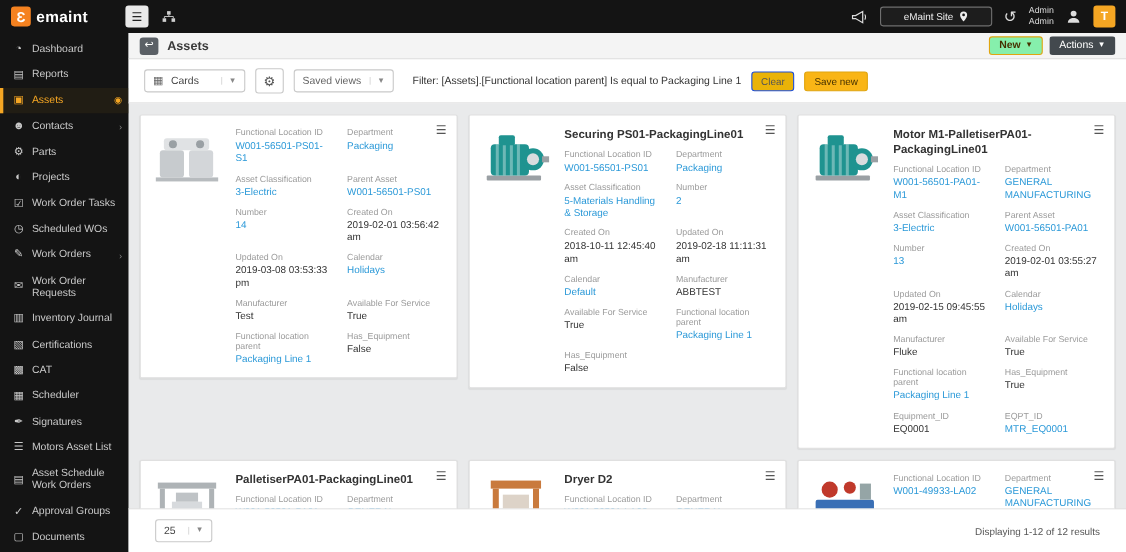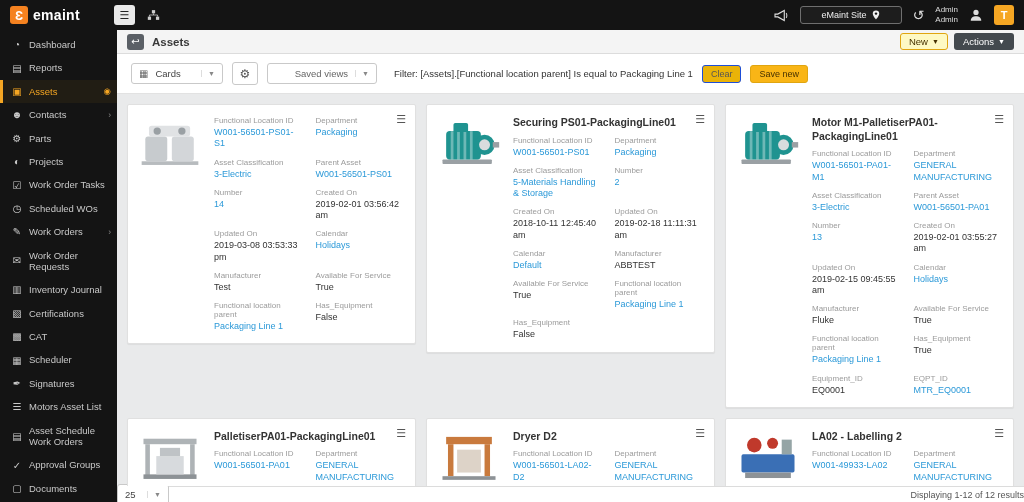--- a/index.html
+++ b/index.html
@@ -40,31 +40,31 @@
   
   .page-header{height:24px;background:#f4f4f4;border-bottom:1px solid #dcdcdc;display:flex;align-items:center;
     padding:0 10px;gap:8px;flex:none}
   .back-btn{width:17px;height:16px;background:#5b6066;color:#fff;border-radius:3px;font-size:10px;
     display:flex;align-items:center;justify-content:center;cursor:pointer}
   .page-title{font-size:11.5px;color:#3a3a3a;font-weight:bold}
   .hdr-actions{margin-left:auto;display:flex;gap:6px}
   .btn{font-size:9.5px;border-radius:3px;padding:2px 8px;border:1px solid transparent;display:flex;
     align-items:center;gap:4px;cursor:pointer}
   .btn .caret{font-size:7px}
-  .btn-new{background:#fef9c3;border-color:#e0a510;color:#463100;font-weight:normal}
+  .btn-new{background:#86efac;border-color:#e0a510;color:#463100;font-weight:bold}
   .btn-actions{background:#43494e;color:#fff}
 
   
   .toolbar{background:#fff;border-bottom:1px solid #e2e2e2;display:flex;align-items:center;gap:9px;
     padding:0 14px;height:40px;flex:none}
   .select{background:#fff;border:1px solid #c9c9c9;border-radius:3px;font-size:9.5px;color:#444;
     display:flex;align-items:center;gap:7px;padding:4px 7px;cursor:pointer}
   .select .sel-icon{color:#666;font-size:10px}
   .select .caret{color:#888;border-left:1px solid #ddd;padding-left:6px;font-size:7px}
-  .select.saved{width:110px;justify-content:flex-end;color:#666}
+  .select.saved{width:91px;justify-content:space-between;color:#666}
   .gear-btn{border:1px solid #c9c9c9;background:#fff;border-radius:3px;width:26px;height:23px;display:flex;
     align-items:center;justify-content:center;font-size:12px;color:#555;cursor:pointer}
   .filter{font-size:9.5px;color:#333;margin-left:8px;white-space:nowrap}
   .filter .seg-bold{font-weight:normal}
   .btn-clear{border:1px solid #1d4ed8;background:#eab308;color:#555;font-size:9px;padding:3px 8px;border-radius:3px;cursor:pointer}
   .btn-save{background:#f9b516;color:#463100;font-size:9px;padding:3px 8px;border-radius:3px;border:1px solid #e0a510;cursor:pointer}
 
   
   .content{flex:1;overflow:hidden;padding:10px 10px 0 10px}
   .cards-grid{display:grid;grid-template-columns:repeat(3,1fr);gap:10px;align-items:start}
@@ -73,22 +73,22 @@
   .card-img{width:66px;flex:none;padding-top:2px}
   .card-body{flex:1;min-width:0}
   .card-title{font-size:10.5px;font-weight:bold;color:#333;padding-right:16px;line-height:1.3;margin-bottom:6px}
   .card-menu{position:absolute;top:9px;right:9px;color:#555;font-size:11px;line-height:1;cursor:pointer}
   .fields{display:grid;grid-template-columns:1fr 1fr;column-gap:12px;row-gap:8px}
   .f-label{font-size:8px;color:#9b9b9b;margin-bottom:2px}
   .f-value{font-size:9px;color:#333;line-height:1.25;overflow-wrap:break-word}
   .f-value.link{color:#2b99d8;cursor:pointer}
 
   
-  .footer-bar{height:16px;background:#fff;border-top:1px solid #dcdcdc;display:flex;align-items:center;
-    justify-content:space-between;padding:0 0;flex:none}
+  .footer-bar{height:40px;background:#fff;border-top:1px solid #dcdcdc;display:flex;align-items:center;
+    justify-content:space-between;padding:0 24px;flex:none}
   .page-size{width:52px;justify-content:space-between}
   .results{font-size:9px;color:#555}
 </style>
 </head>
 <body>
 
 <header class="topbar">
   <div class="logo">
     <span class="logo-badge">Ɛ</span>
     <span class="logo-text">emaint</span>
@@ -553,21 +553,20 @@
       <div class="card">
         <span class="card-menu">☰</span>
         <div class="card-img"><svg width="64" height="50" viewBox="0 0 70 54" xmlns="http://www.w3.org/2000/svg">
       <rect x="6" y="24" width="58" height="20" rx="2" fill="#3a6fb5"></rect>
       <circle cx="20" cy="14" r="8" fill="#c0392b"></circle>
                 <circle cx="40" cy="12" r="6" fill="#c0392b"></circle>
       <rect x="50" y="8" width="11" height="16" fill="#95a5a6"></rect>
       <rect x="10" y="44" width="50" height="6" fill="#8d9296"></rect>
               </svg></div>
         <div class="card-body">
-          <div class="card-title">LA02 - Labelling 2</div>
           <div class="fields">
                 <div class="field">
                   <div class="f-label">Functional Location ID</div>
                   <div class="f-value link">W001-49933-LA02</div>
                 </div>
                 <div class="field">
                   <div class="f-label">Department</div>
                   <div class="f-value link">GENERAL MANUFACTURING</div>
                 </div>
               </div>

